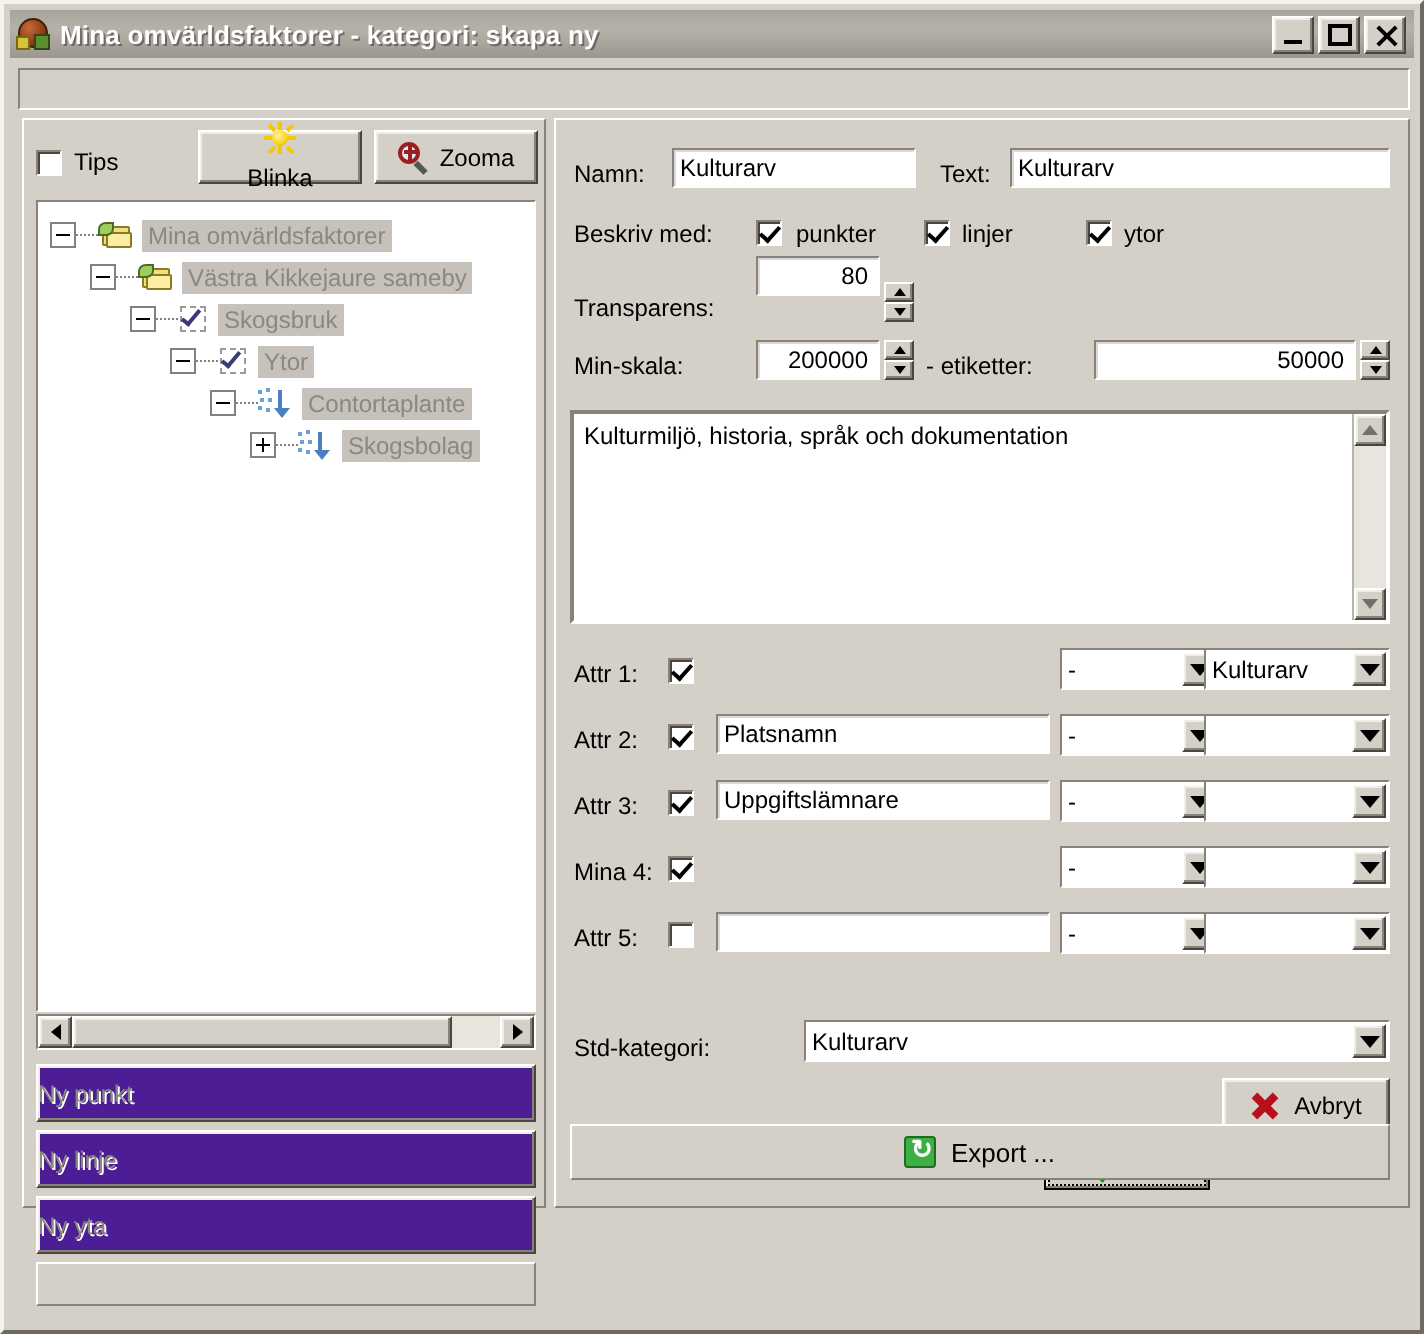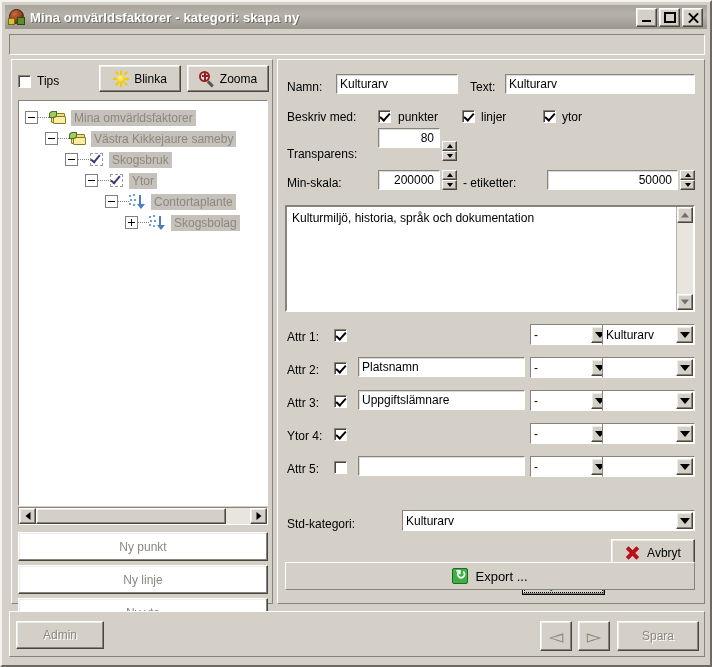--- a/index.html
+++ b/index.html
@@ -121,21 +121,21 @@
     border: 1px solid;
     border-top-color: #ffffff; border-left-color: #ffffff;
     border-right-color: #4a463e; border-bottom-color: #4a463e;
     box-shadow: inset -1px -1px 0 #87837b, inset 1px 1px 0 #efede7;
     font-size: 12px; color: #000;
     display: flex; align-items: center; justify-content: center;
     gap: 5px;
     font-family: "Liberation Sans", sans-serif;
   }
 
-  .blinka-btn { position: absolute; left: 87px; top: 5px; width: 82px; height: 27px; }
+  .blinka-btn { position: absolute; left: 87px; top: 5px; width: 82px; height: 27px; flex-direction: column; }
   .zooma-btn  { position: absolute; left: 175px; top: 5px; width: 82px; height: 27px; }
 
   .sun-icon { width: 16px; height: 16px; position: relative; flex:0 0 16px; }
   .sun-icon .core {
     position:absolute; left:4px; top:4px; width:8px; height:8px; border-radius:50%;
     background: radial-gradient(circle at 40% 35%, #fff59a 0%, #f7d21a 60%, #d8a200 100%);
   }
   .sun-icon .ray { position:absolute; background:#f2c800; }
   .magn-icon { width: 16px; height: 16px; position: relative; flex:0 0 16px; }
   .magn-icon .lens {
@@ -251,26 +251,26 @@
     border-top-color: #ffffff; border-left-color: #ffffff;
     border-right-color: #4a463e; border-bottom-color: #4a463e;
     box-shadow: inset -1px -1px 0 #87837b, inset 1px 1px 0 #efede7;
     margin: 0;
   }
   .strack { flex: 1 1 auto; background: #e8e5df; }
 
   .bigbtn {
     position: absolute; left: 6px;
     width: 250px; height: 29px;
-    background: #ffffff;
-    border: 1px solid;
-    border-top-color: #ffffff; border-left-color: #ffffff;
-    border-right-color: #4a463e; border-bottom-color: #4a463e;
-    box-shadow: inset -1px -1px 0 #87837b, inset 1px 1px 0 #efede7;
-    display:flex; align-items:center; justify-content:center;
+    background: #4c1d95;
+    border: 1px solid;
+    border-top-color: #ffffff; border-left-color: #ffffff;
+    border-right-color: #4a463e; border-bottom-color: #4a463e;
+    box-shadow: inset -1px -1px 0 #87837b, inset 1px 1px 0 #efede7;
+    display:flex; align-items:center; justify-content:flex-start;
     font-size: 12px; color: #8b8880; text-shadow: 1px 1px 0 #fff;
   }
   .bigbtn.b1 { top: 472px; }
   .bigbtn.b2 { top: 505px; }
   .bigbtn.b3 { top: 538px; }
   .blankbar {
     position: absolute; left: 6px; top: 571px;
     width: 250px; height: 22px;
     background: #d4d0c8;
     border: 1px solid;
@@ -713,21 +713,21 @@
     <div class="txtin" style="left:80px; top:330px; width:167px;">Uppgiftslämnare</div>
     <div class="combo" style="left:252px; top:330px; width:80px;">
       <span>-</span>
       <span class="cbtn"></span>
     </div>
     <div class="combo" style="left:324px; top:330px; width:93px;">
       <span></span>
       <span class="cbtn"></span>
     </div>
 
-    <span class="lbl" style="left:9px; top:369px;">Ytor 4:</span>
+    <span class="lbl" style="left:9px; top:369px;">Mina 4:</span>
     <span class="cb checked" style="position:absolute; left:56px; top:368px;"></span>
     <div class="combo" style="left:252px; top:363px; width:80px;">
       <span>-</span>
       <span class="cbtn"></span>
     </div>
     <div class="combo" style="left:324px; top:363px; width:93px;">
       <span></span>
       <span class="cbtn"></span>
     </div>
 
@@ -760,28 +760,14 @@
         </span>
       <span>Avbryt</span>
     </div>
 
     <div class="exportbar">
       <span class="recycle"></span>
       <span>Export ...</span>
     </div>
   </div>
 
-  <div class="bottombar">
-    <div class="admin-btn">
-      <span>Admin</span>
-    </div>
-    <div class="navbtn navprev">
-      <span>◅</span>
-    </div>
-    <div class="navbtn navnext">
-      <span>▻</span>
-    </div>
-    <div class="spara-btn">
-      <span>Spara</span>
-    </div>
-  </div>
 
 </div>
 
 </body></html>

